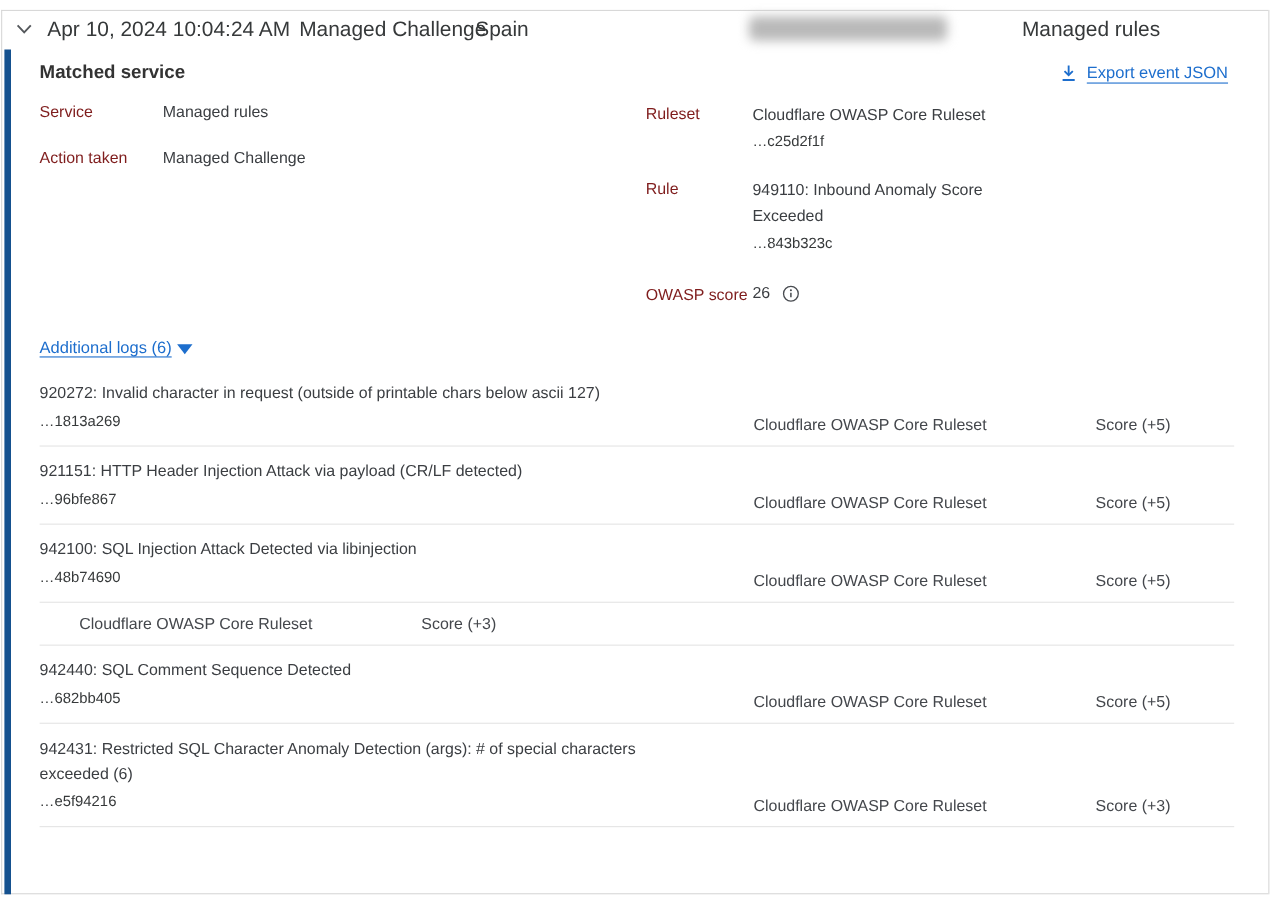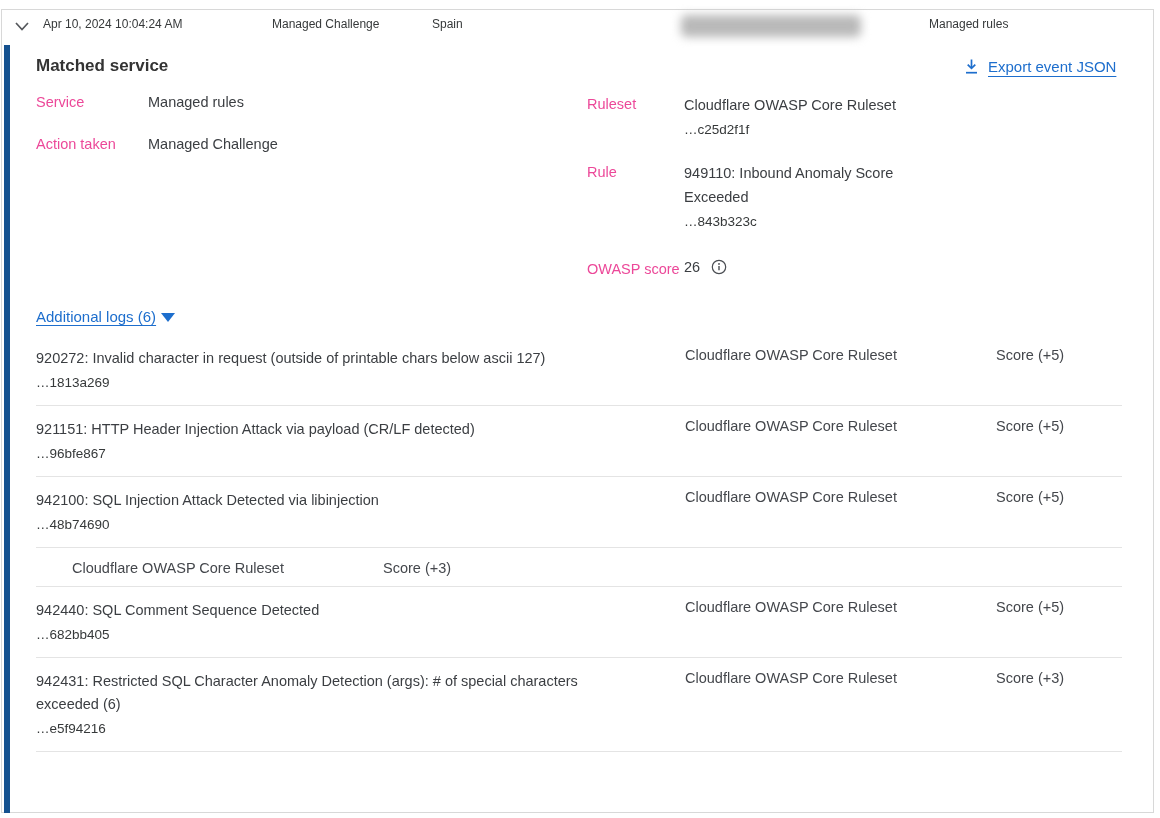--- a/index.html
+++ b/index.html
@@ -7,48 +7,48 @@
   .screen {
     position:relative; width:1160px; height:818px; overflow:hidden;
     font-family:"Liberation Sans","DejaVu Sans",sans-serif;
     color:#3b3e42; font-size:14.5px; background:#fff;
   }
   .hline { position:absolute; height:1px; background:#d8d8d8; }
   .vline { position:absolute; width:1px; background:#d8d8d8; }
   .accent-bar { position:absolute; left:4px; top:45px; width:6px; height:768px; background:#15518f; }
 
   
-  .summary-cell { position:absolute; top:17px; font-size:12px; color:#36393a; white-space:nowrap; }
+  .summary-cell { position:absolute; top:17px; font-size:19px; color:#36393a; white-space:nowrap; }
   .chevron { position:absolute; left:13px; top:18px; width:18px; height:16px; cursor:pointer; }
   .redacted-blur { position:absolute; left:681px; top:15px; width:180px; height:22px;
     background:#b9b9b9; border-radius:5px; filter:blur(5px); }
 
   
   .panel-title { position:absolute; left:36px; top:56px; font-size:17px; font-weight:700; color:#333; }
   .export-link { position:absolute; left:964px; top:58px; display:flex; align-items:flex-start; gap:9px;
     color:#1d6ecd; font-size:15px; cursor:pointer; white-space:nowrap; }
   .export-link .txt { text-decoration:underline; text-underline-offset:4px; }
 
-  .flabel { position:absolute; color:#ec4899; font-size:14.5px; white-space:nowrap; }
+  .flabel { position:absolute; color:#7f1d1d; font-size:14.5px; white-space:nowrap; }
   .fvalue { position:absolute; color:#3b3e42; font-size:14.5px; }
   .wrapcol { width:250px; line-height:24px; }
   .mono { font-family:Liberation Sans, sans-serif; font-size:13.5px; color:#36393a; }
 
   .owasp-row { position:absolute; left:684px; top:259px; display:flex; gap:11px; }
   .info-icon { width:16px; height:16px; cursor:pointer; display:inline-block; }
 
   .addlogs { position:absolute; left:36px; top:308px; display:flex; align-items:center;
     color:#1d6ecd; font-size:15px; cursor:pointer; }
   .addlogs .txt { text-decoration:underline; text-underline-offset:3px; }
   .tri-down { width:0; height:0; margin-left:5px; margin-top:2px;
     border-left:7px solid transparent; border-right:7px solid transparent; border-top:9px solid #1d6ecd; }
 
   
   .logs { position:absolute; left:36px; top:344px; width:1086px; }
-  .log-row { display:flex; align-items:flex-start; border-bottom:1px solid #e4e4e4; padding:12px 0 10px 0; }
+  .log-row { display:flex; align-items:flex-end; border-bottom:1px solid #e4e4e4; padding:12px 0 10px 0; }
   .log-row:first-child { padding-top:3px; }
   .log-desc { flex:0 0 613px; line-height:23px; color:#3b3e42; padding-right:20px; }
   .log-desc .mono { display:block; line-height:25px; }
   .log-ruleset { flex:0 0 347px; padding-left:36px; color:#44474c; }
   .log-score { flex:1; color:#44474c; }
   svg { display:block; }
 </style>
 </head>
 <body>
 

